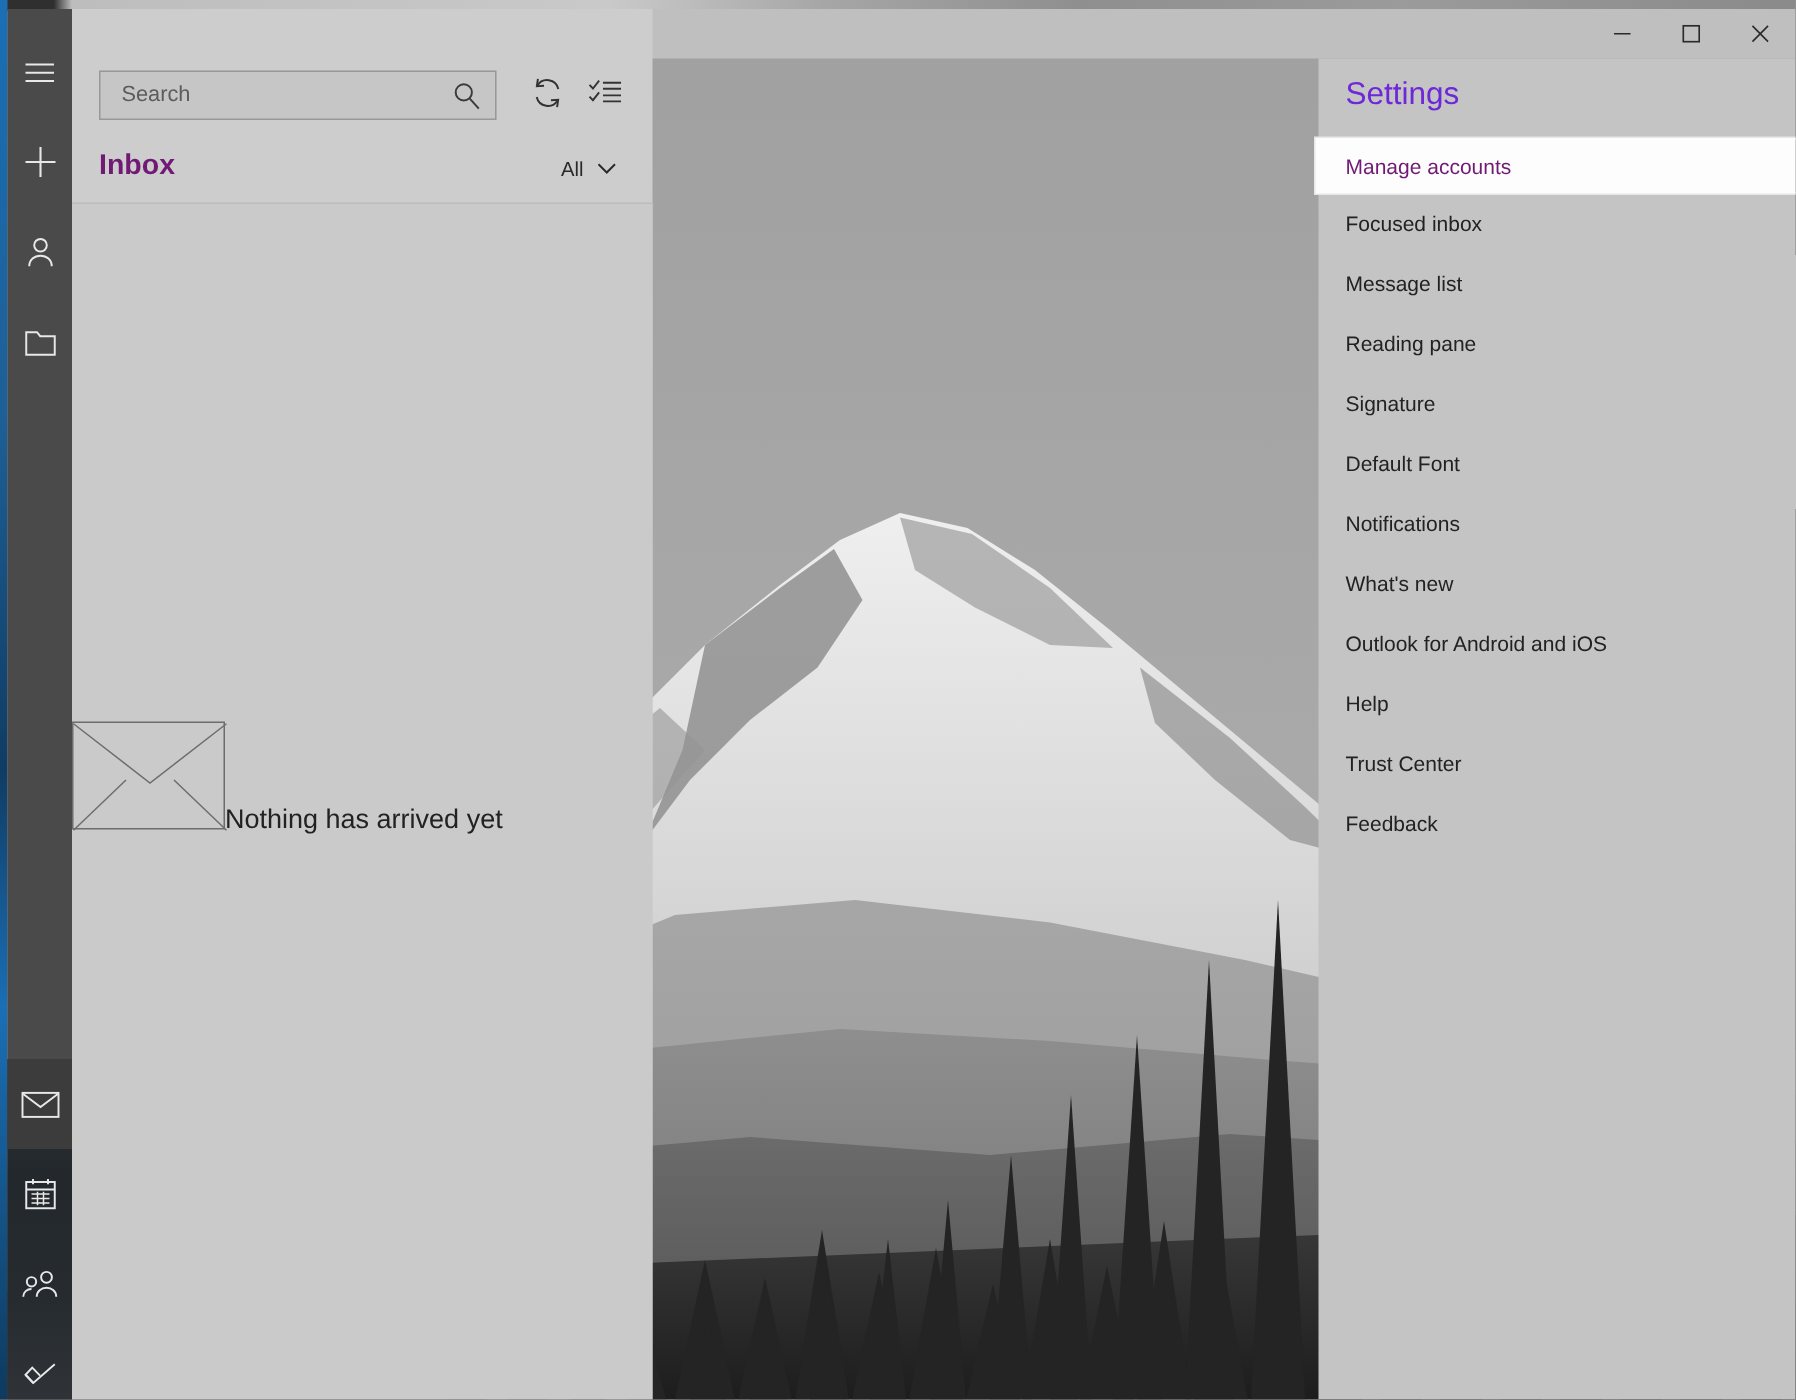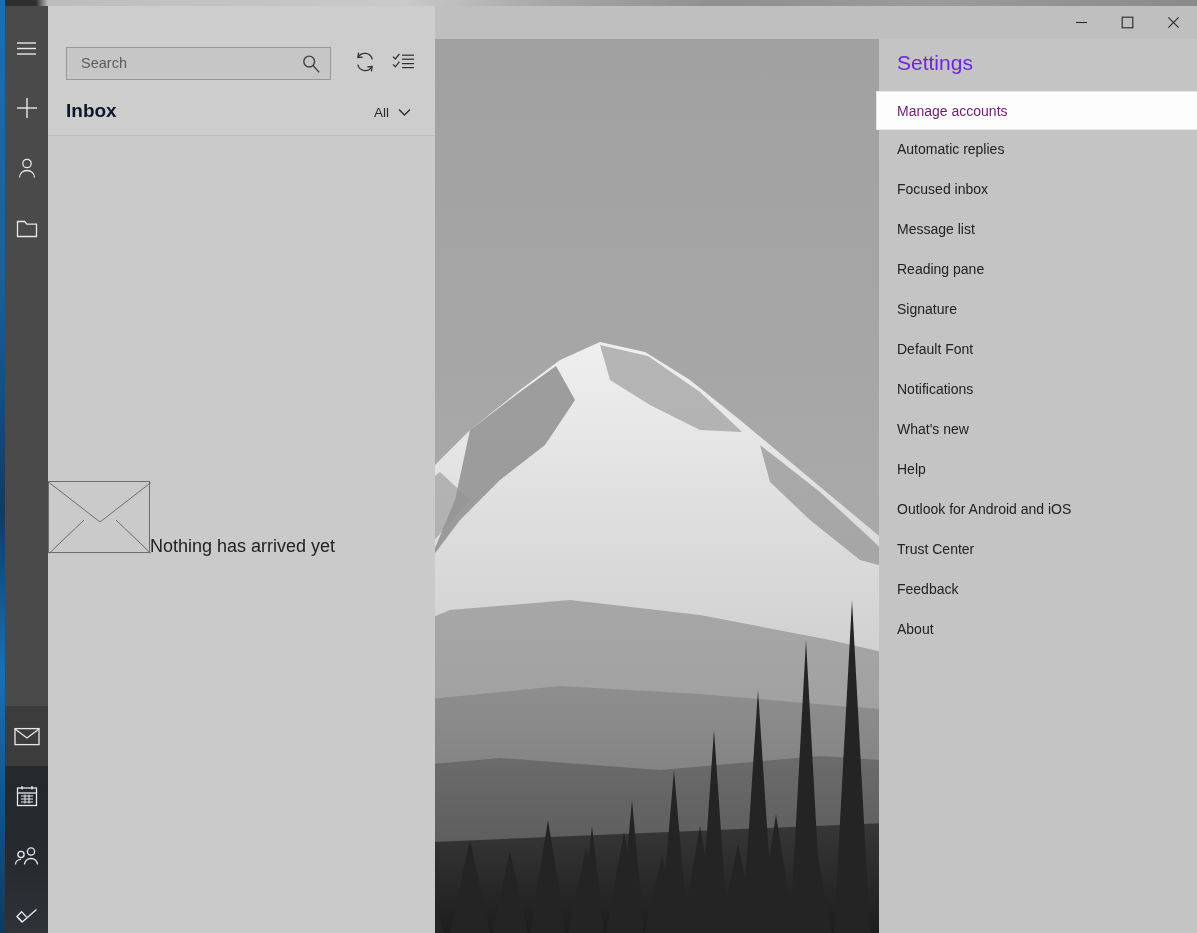--- a/index.html
+++ b/index.html
@@ -50,21 +50,21 @@
   .searchbox { position:absolute; left:18px; top:8px; width:265px; height:33px;
     background:#c6c6c6; border:1px solid #989898; }
   .searchbox .ph { position:absolute; left:14px; top:7px; font-size:14.5px; color:#5c5c5c; }
   .searchbox .mag { position:absolute; right:9px; top:6px; color:#3a3a3a; }
   .tb-icon { position:absolute; top:12px; width:26px; height:26px; display:flex;
     align-items:center; justify-content:center; color:#333; }
   .tb-sync { left:304px; }
   .tb-select { left:342px; }
 
   .listheader { position:absolute; left:0; top:85px; width:387px; height:44px; }
-  .listheader .lbl { position:absolute; left:18px; top:9px; font-size:19px; font-weight:bold; color:#0f172a; }
+  .listheader .lbl { position:absolute; left:18px; top:9px; font-size:19px; font-weight:bold; color:#701a75; }
   .listheader .filter { position:absolute; right:24px; top:14px; display:flex; align-items:center; gap:9px;
     font-size:13.5px; color:#2a2a2a; }
   .list-divider { position:absolute; left:0; top:129px; width:387px; height:1px; background:#bcbcbc; }
   .listbody { position:absolute; left:0; top:130px; width:387px; height:797px; background:#cacaca; }
 
   .empty { position:absolute; left:0; top:340px; width:387px; display:flex;
     flex-direction:row; align-items:center; }
   .empty .env { width:102px; height:72px; border:1px solid #6d6d6d; position:relative; background:transparent; }
   .empty .env svg { position:absolute; left:-1px; top:-1px; }
   .empty .msg { margin-top:60px; font-size:18px; color:#222; }
@@ -337,23 +337,20 @@
 
     <div class="settings">
       <div class="settings-head">
         <div class="st">Settings</div>
       </div>
       <div id="settings-list">
           <div class="set-item selected">
             <span class="sl">Manage accounts</span>
           </div>
           <div class="set-item">
-            <span class="sl">Automatic replies</span>
-          </div>
-          <div class="set-item">
             <span class="sl">Focused inbox</span>
           </div>
           <div class="set-item">
             <span class="sl">Message list</span>
           </div>
           <div class="set-item">
             <span class="sl">Reading pane</span>
           </div>
           <div class="set-item">
             <span class="sl">Signature</span>
@@ -361,31 +358,28 @@
           <div class="set-item">
             <span class="sl">Default Font</span>
           </div>
           <div class="set-item">
             <span class="sl">Notifications</span>
           </div>
           <div class="set-item">
             <span class="sl">What's new</span>
           </div>
           <div class="set-item">
+            <span class="sl">Outlook for Android and iOS</span>
+          </div>
+          <div class="set-item">
             <span class="sl">Help</span>
           </div>
           <div class="set-item">
-            <span class="sl">Outlook for Android and iOS</span>
-          </div>
-          <div class="set-item">
             <span class="sl">Trust Center</span>
           </div>
           <div class="set-item">
             <span class="sl">Feedback</span>
-          </div>
-          <div class="set-item">
-            <span class="sl">About</span>
           </div>
         </div>
     </div>
 
   </div>
 </div>
 
 </body></html>

